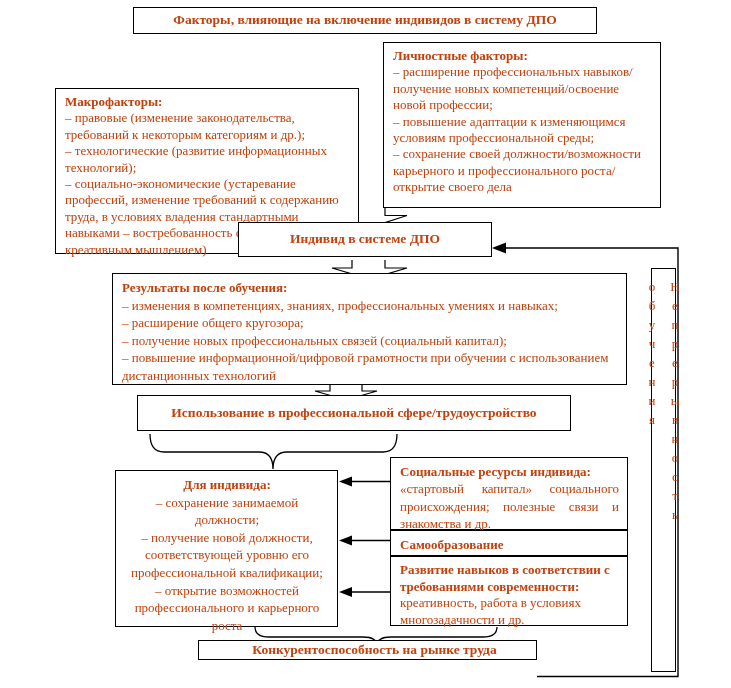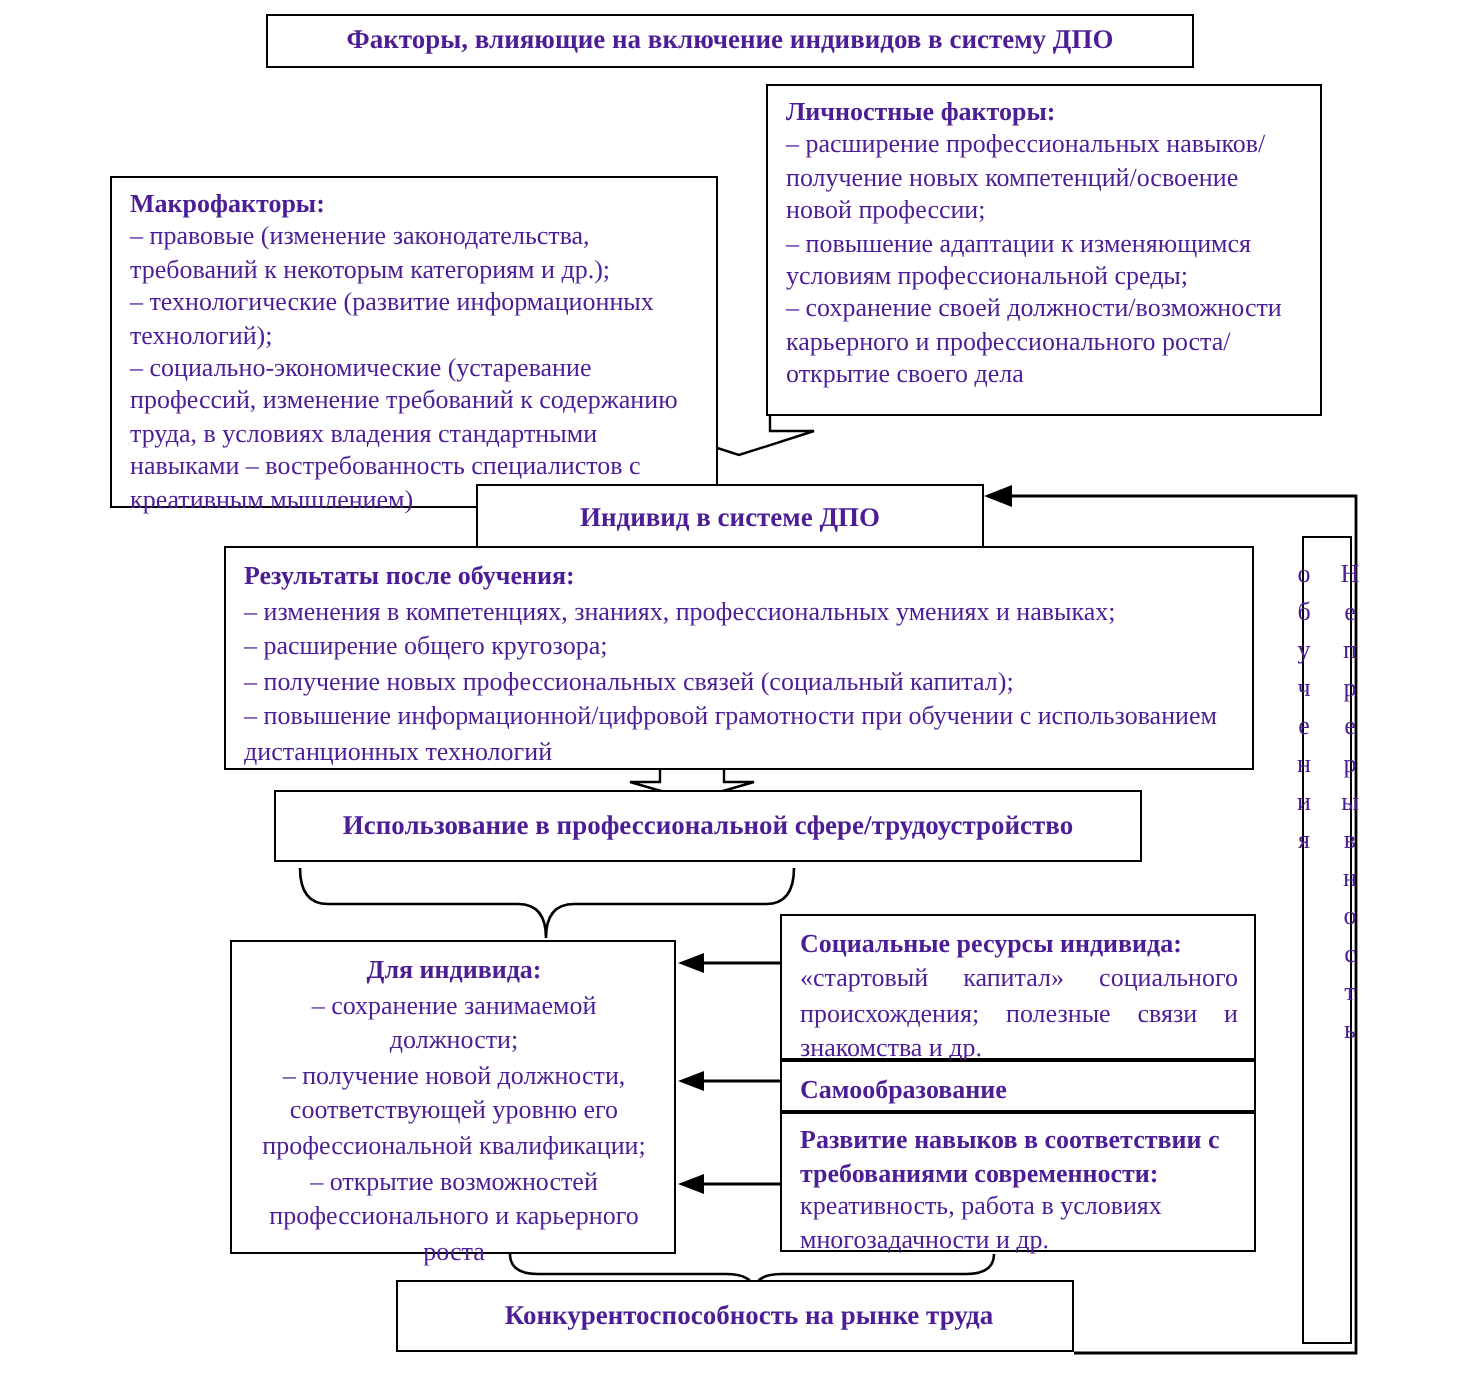--- a/index.html
+++ b/index.html
@@ -1,21 +1,21 @@
 <!DOCTYPE html>
 <html><head>
 <meta charset="utf-8">
 <style>
   html,body{margin:0;padding:0;background:#ffffff;}
   #canvas{
     position:relative;
     width:731px;height:688px;
     background:#ffffff;
     font-family:"Liberation Serif","DejaVu Serif",serif;
-    color:#4c1d95;
+    color:#c2410c;
     overflow:hidden;
   }
   .box{
     position:absolute;
     border:1px solid #000;
     background:#fff;
     box-sizing:border-box;
     font-size:13px;
     line-height:16.4px;
   }
@@ -23,29 +23,29 @@
   .centerlabel{
     display:flex;align-items:center;justify-content:center;
     font-weight:bold;text-align:center;
     font-size:13.5px;
   }
   .padded{padding:5px 8px 4px 9px;}
   .item{margin:0;}
   #title-box{left:133px;top:7px;width:464px;height:27px;}
   #macro-box{left:55px;top:42px;width:304px;height:166px;margin-top:46px;}
   #personal-box{left:383px;top:42px;width:278px;height:166px;}
-  #individual-box{left:238px;top:242px;width:254px;height:35px;}
+  #individual-box{left:238px;top:222px;width:254px;height:35px;}
   #results-box{left:112px;top:273px;width:515px;height:112px;line-height:17.6px;}
   #usage-box{left:137px;top:395px;width:434px;height:36px;}
   #forind-box{left:115px;top:470px;width:223px;height:157px;line-height:17.6px;text-align:center;}
   #social-box{left:390px;top:457px;width:238px;height:73px;line-height:17.4px;}
   #social-box .bdy{text-align:justify;}
   #selfedu-box{left:390px;top:530px;width:238px;height:26px;font-weight:bold;line-height:17px;}
   #skills-box{left:390px;top:556px;width:238px;height:70px;line-height:16.6px;}
-  #compet-box{left:198px;top:640px;width:339px;height:36px;padding-left:14px;}
+  #compet-box{left:198px;top:640px;width:339px;height:20px;padding-left:14px;}
   #continuity-box{
     left:651px;top:268px;width:25px;height:404px;
     display:flex;justify-content:center;
     padding-top:10px;
   }
   .vtext{
     writing-mode:vertical-rl;
     text-orientation:upright;
     letter-spacing:4px;
     font-size:13px;

